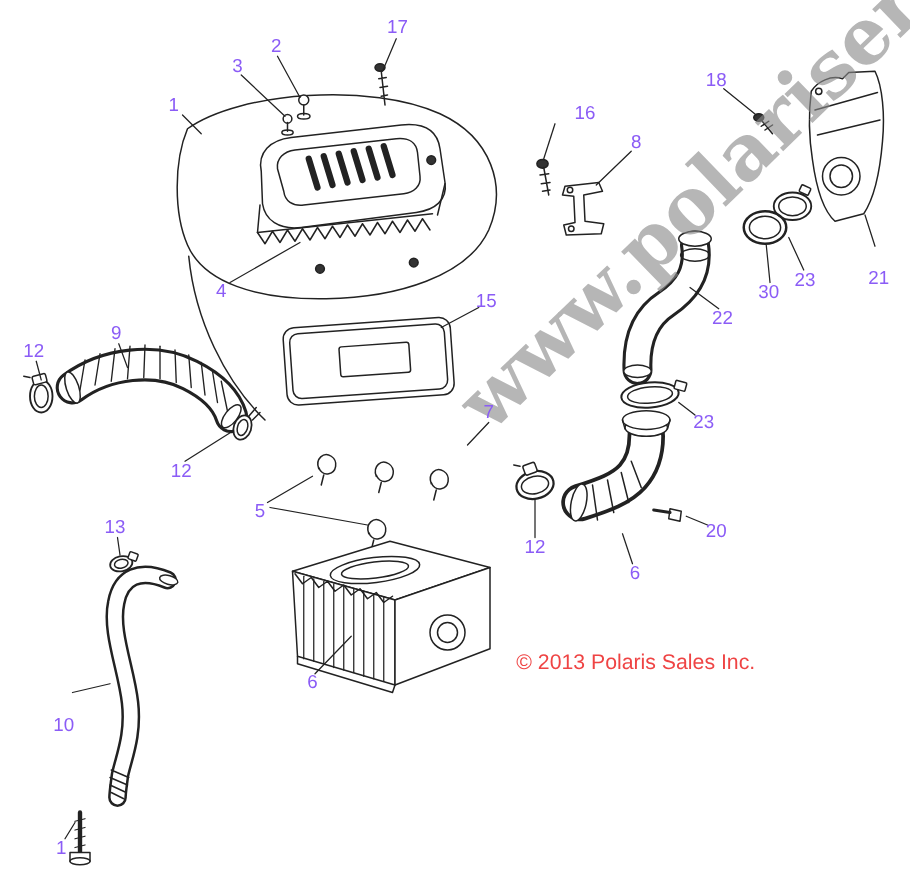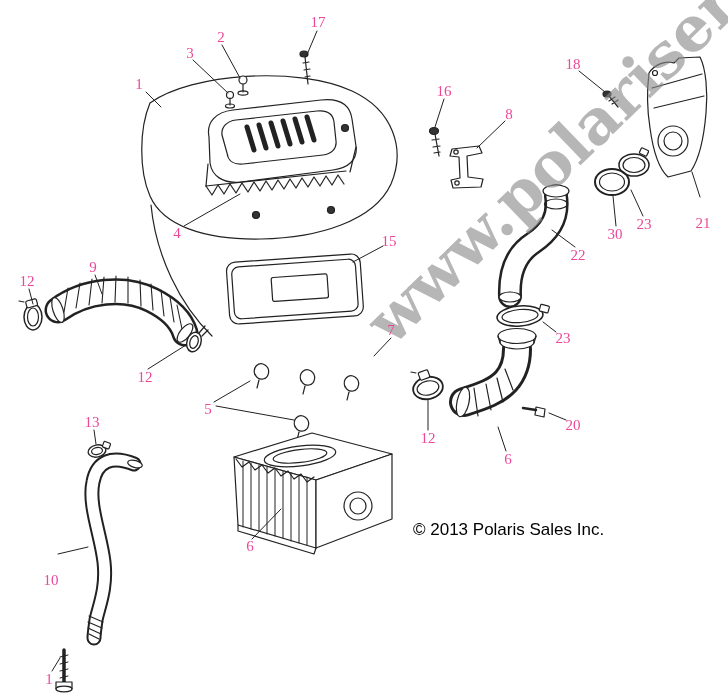--- a/index.html
+++ b/index.html
@@ -5,24 +5,24 @@
   html,body{margin:0;padding:0;background:#fff;}
   .stage{position:relative;width:728px;height:698px;background:#fff;overflow:hidden;
          font-family:"Liberation Sans",sans-serif;}
   .stage svg{position:absolute;left:0;top:0;z-index:1;}
   .watermark{position:absolute;left:377px;top:332px;width:0;height:0;z-index:5;pointer-events:none;}
   .watermark span{display:block;white-space:nowrap;
     transform:translate(-50%,-50%) rotate(-44deg);
     font-family:"DejaVu Serif",serif;font-weight:bold;font-size:62px;
     color:#8a8a8a;opacity:.62;letter-spacing:0px;}
   .copyright{position:absolute;left:413px;top:520px;z-index:7;
-    font-size:17px;color:#000000;font-family:"Liberation Sans",sans-serif;}
+    font-size:17px;color:#ef4444;font-family:"Liberation Sans",sans-serif;}
   #callouts{position:absolute;inset:0;z-index:6;pointer-events:none;}
   .callout{position:absolute;transform:translate(-50%,-50%);
-    font-size:15px;color:#ec4899;font-family:Liberation Serif, serif;}
+    font-size:15px;color:#8b5cf6;font-family:Liberation Sans, sans-serif;}
 </style>
 </head>
 <body>
 
 <div class="stage">
 
   <svg width="728" height="698" viewBox="0 0 728 698">
     <defs>
       <g id="clip5">
         <path d="M-7,3 c-3,-8 4,-14 10,-10 c6,4 4,13 -2,14 c-4,1 -7,-2 -8,-5"></path>
@@ -266,21 +266,21 @@
       <span class="callout" style="left: 509px; top: 114px;">8</span>
       <span class="callout" style="left: 93px; top: 267px;">9</span>
       <span class="callout" style="left: 51px; top: 560px; margin-top: 20px;">10</span>
       <span class="callout" style="left: 508px; top: 459px;">6</span>
       <span class="callout" style="left: 27px; top: 281px;">12</span>
       <span class="callout" style="left: 145px; top: 377px;">12</span>
       <span class="callout" style="left: 428px; top: 438px;">12</span>
       <span class="callout" style="left: 92px; top: 422px;">13</span>
       <span class="callout" style="left: 49px; top: 679px;">1</span>
       <span class="callout" style="left: 389px; top: 241px; text-align: right;">15</span>
-      <span class="callout" style="left: 444px; top: 91px;">16</span>
+      <span class="callout" style="left: 468px; top: 91px;">16</span>
       <span class="callout" style="left: 318px; top: 22px;">17</span>
       <span class="callout" style="left: 573px; top: 425px;">20</span>
       <span class="callout" style="left: 573px; top: 64px;">18</span>
       <span class="callout" style="left: 615px; top: 234px;">30</span>
       <span class="callout" style="left: 703px; top: 205px; margin-top: 18px;">21</span>
       <span class="callout" style="left: 578px; top: 255px;">22</span>
       <span class="callout" style="left: 644px; top: 224px;">23</span>
       <span class="callout" style="left: 563px; top: 338px;">23</span>
     </div>
 

